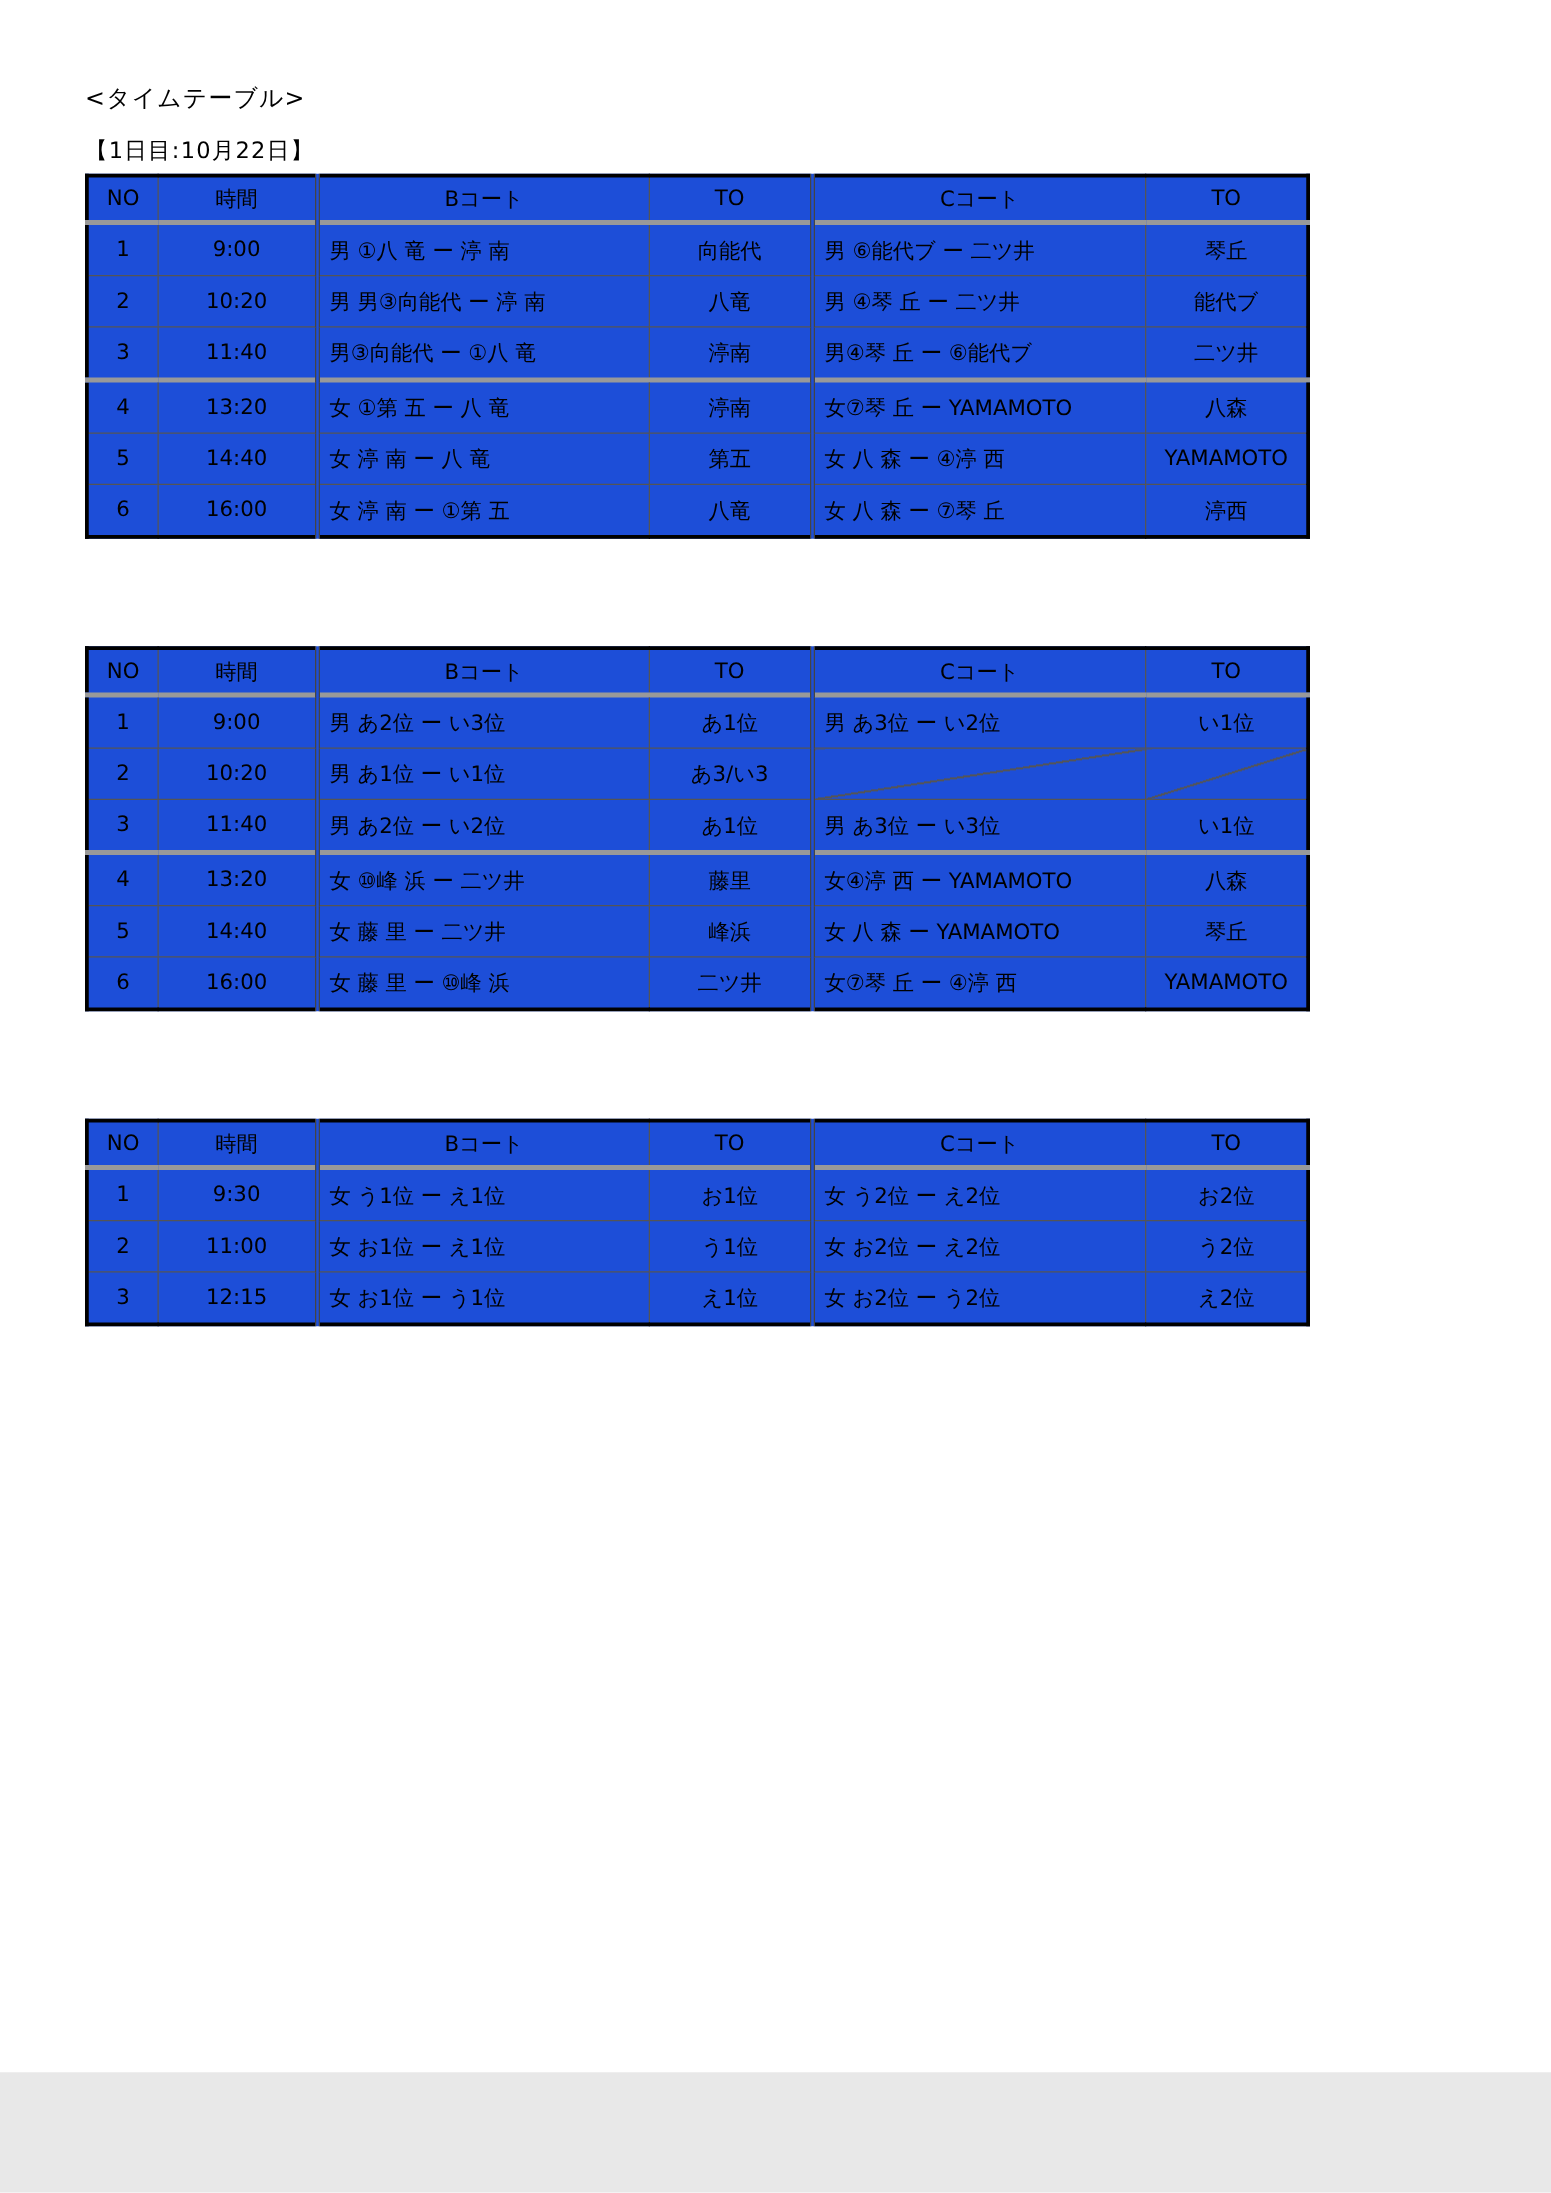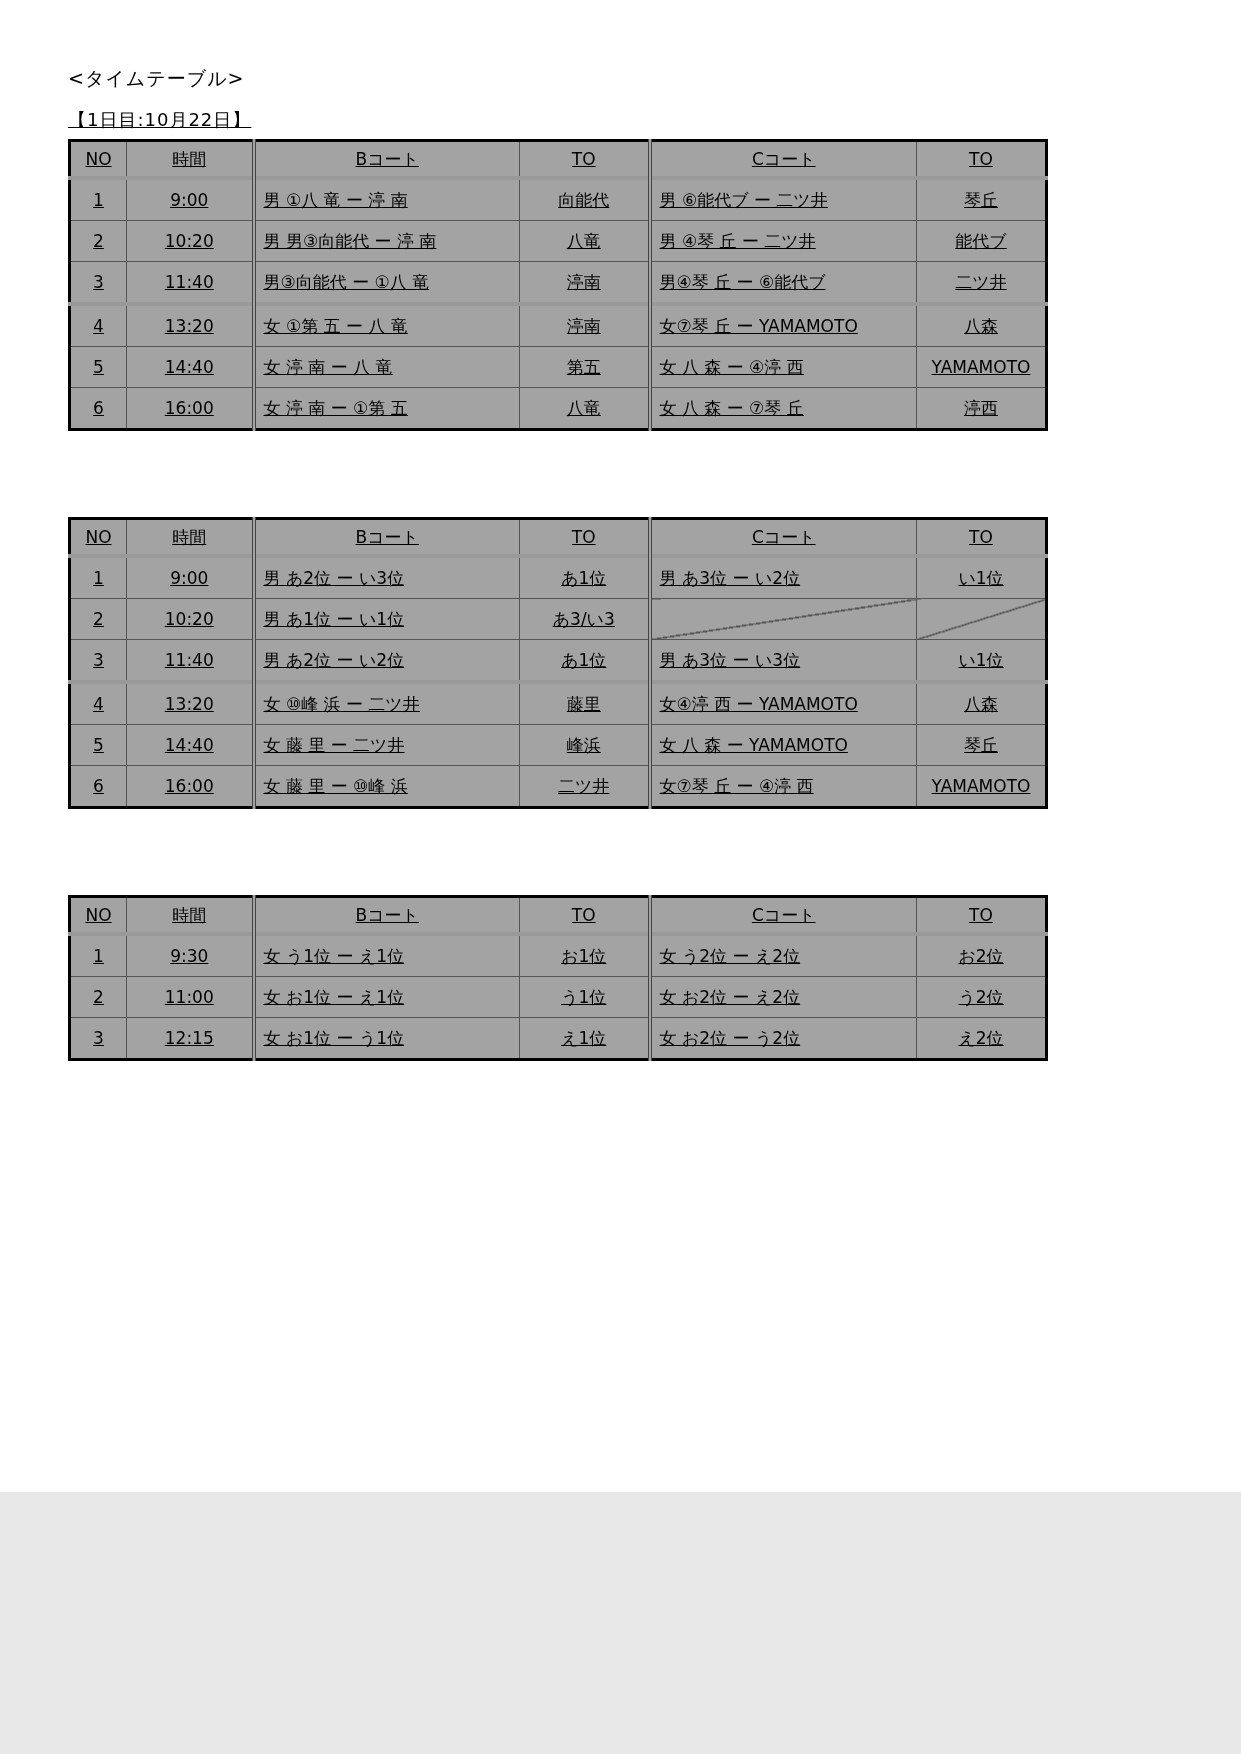--- a/index.html
+++ b/index.html
@@ -1,46 +1,46 @@
 <!DOCTYPE html>
 <html lang="ja"><head>
 <meta charset="utf-8">
 <style>
   html, body { margin: 0; padding: 0; background: #e8e8e8; }
   .page {
     position: relative;
     width: 1241px;
-    height: 1492px;
+    height: 1658px;
     margin: 0 auto;
     background: #ffffff;
     box-sizing: border-box;
     padding: 66px 0 0 68px;
     font-family: "DejaVu Sans", "Liberation Sans", sans-serif;
     color: #000;
   }
   h1.doc-title {
     font-size: 19px;
     font-weight: normal;
     margin: 0 0 16px 0;
     letter-spacing: 1px;
   }
   h2.section-title {
     font-size: 18px;
     font-weight: normal;
     margin: 0 0 7px 0;
     letter-spacing: 1px;
   }
-  section.day-section { margin: 0; text-decoration: underline; }
+  section.day-section { margin: 0; }
   section.day-section + section.day-section { margin-top: 86px; }
 
   table.timetable {
     border-collapse: collapse;
     table-layout: fixed;
     border: 3px solid #000;
-    background: #a3a3a3;
+    background: #1d4ed8;
   }
   table.timetable col.c0 { width: 57px; }
   table.timetable col.c1 { width: 127px; }
   table.timetable col.c2 { width: 266px; }
   table.timetable col.c3 { width: 130px; }
   table.timetable col.c4 { width: 267px; }
   table.timetable col.c5 { width: 130px; }
 
   table.timetable th, table.timetable td {
     border: 1px solid #555;

